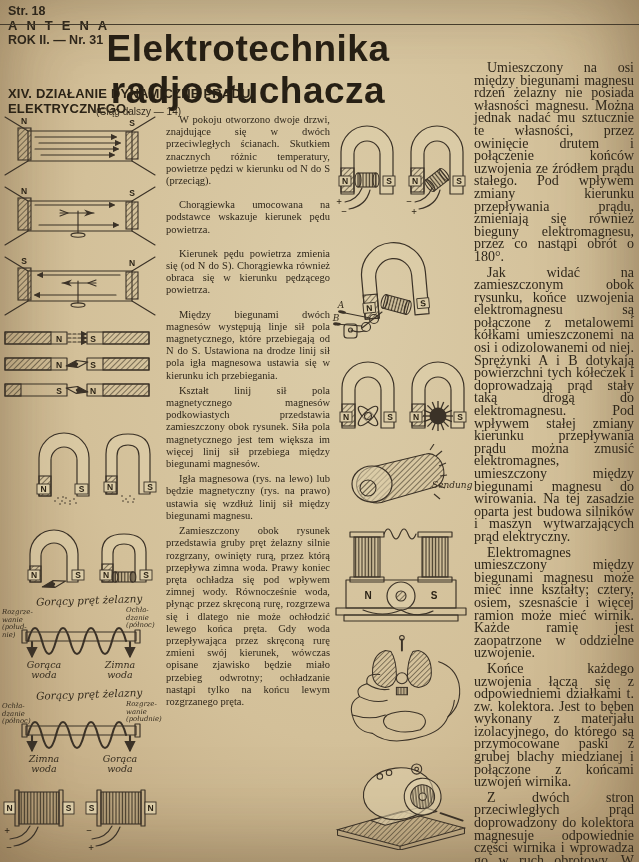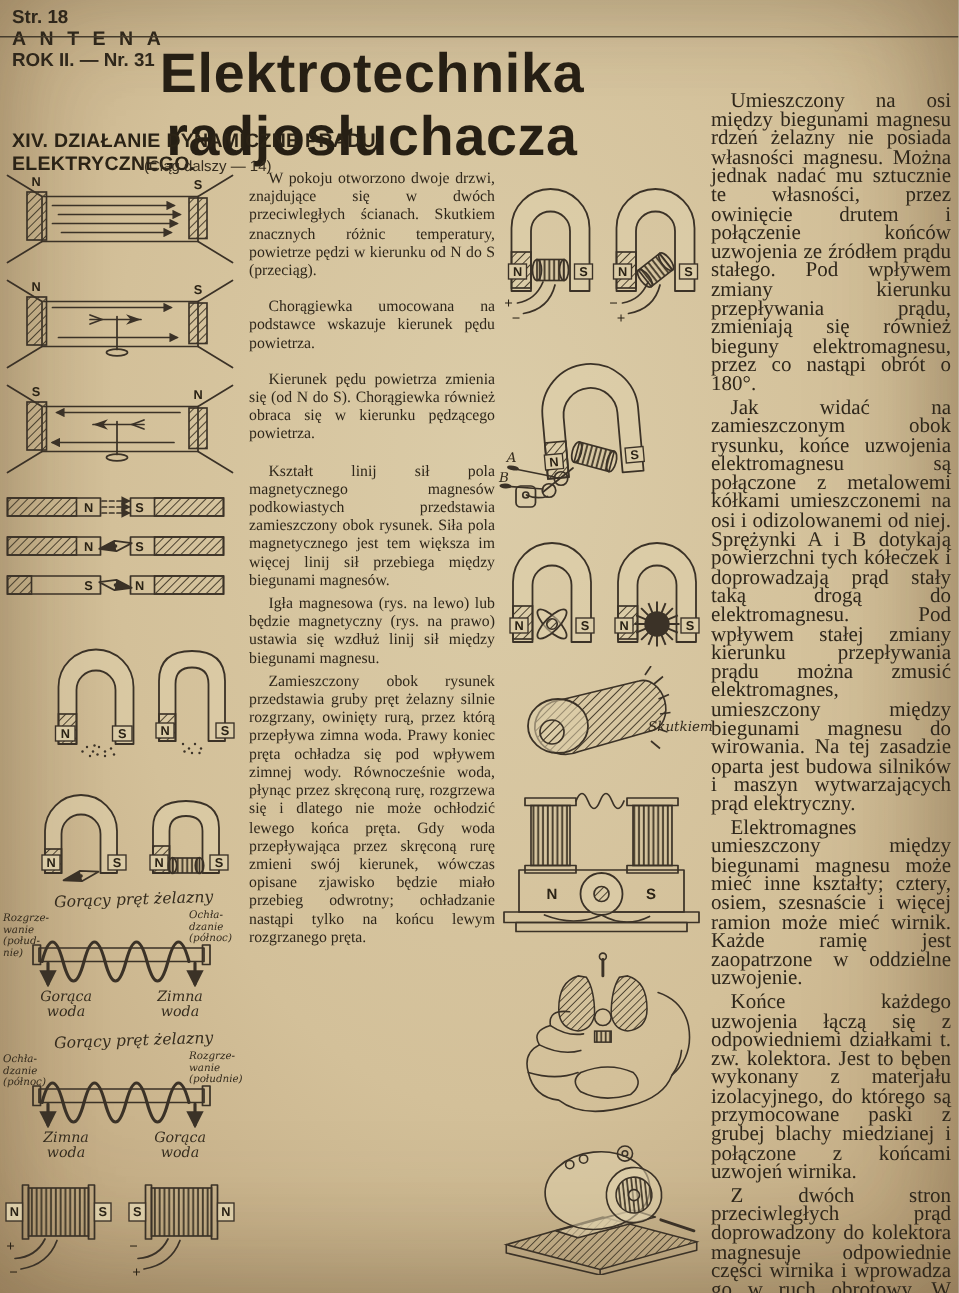--- a/index.html
+++ b/index.html
@@ -307,20 +307,21 @@
           <text class="pm" x="5" y="69">+</text>
         </g>
       </svg>
     </div>
   </div>
 
   <div id="mid" class="tcol">
     <p class="gap">W pokoju otworzono dwoje drzwi, znajdujące się w dwóch przeciwległych ścianach. Skutkiem znacznych różnic temperatury, powietrze pędzi w kierunku od N do S (przeciąg).</p>
     <p class="gap">Chorągiewka umocowana na podstawce wskazuje kierunek pędu powietrza.</p>
     <p class="gap">Kierunek pędu powietrza zmienia się (od N do S). Chorągiewka również obraca się w kierunku pędzącego powietrza.</p>
+    <p>Między biegunami dwóch magnesów występują linje sił pola magnetycznego, które przebiegają od N do S. Ustawiona na drodze linij sił pola igła magnesowa ustawia się w kierunku ich przebiegania.</p>
     <p>Kształt linij sił pola magnetycznego magnesów podkowiastych przedstawia zamieszczony obok rysunek. Siła pola magnetycznego jest tem większa im więcej linij sił przebiega między biegunami magnesów.</p>
     <p>Igła magnesowa (rys. na lewo) lub będzie magnetyczny (rys. na prawo) ustawia się wzdłuż linij sił między biegunami magnesu.</p>
     <p>Zamieszczony obok rysunek przedstawia gruby pręt żelazny silnie rozgrzany, owinięty rurą, przez którą przepływa zimna woda. Prawy koniec pręta ochładza się pod wpływem zimnej wody. Równocześnie woda, płynąc przez skręconą rurę, rozgrzewa się i dlatego nie może ochłodzić lewego końca pręta. Gdy woda przepływająca przez skręconą rurę zmieni swój kierunek, wówczas opisane zjawisko będzie miało przebieg odwrotny; ochładzanie nastąpi tylko na końcu lewym rozgrzanego pręta.</p>
   </div>
 
   <div id="cfig">
 
     <div class="fig" style="margin-bottom:6px">
       <svg width="138" height="110" viewBox="0 0 138 110">
         <g transform="translate(1,0)">
@@ -434,21 +435,21 @@
         <circle class="hx" cx="36" cy="44" r="8"></circle>
         <g stroke="#3b3227" stroke-width="1.1">
           <line x1="98" y1="6" x2="102" y2="0"></line>
           <line x1="104" y1="12" x2="110" y2="7"></line>
           <line x1="107" y1="22" x2="114" y2="19"></line>
           <line x1="108" y1="32" x2="115" y2="31"></line>
           <line x1="107" y1="42" x2="113" y2="44"></line>
           <line x1="102" y1="50" x2="108" y2="55"></line>
         </g>
       </svg>
-      <span class="hw kolab">Skutkiem</span>
+      <span class="hw kolab">Sendung</span>
     </div>
 
     <div class="fig" style="margin-bottom:6px">
       <svg width="138" height="104" viewBox="0 0 138 104">
         <rect class="ln" x="4" y="88" width="130" height="7"></rect>
         <rect class="ln" x="12" y="95" width="114" height="6"></rect>
         <rect class="ln" x="14" y="60" width="110" height="28"></rect>
         <rect class="ln" x="18" y="12" width="34" height="5"></rect>
         <rect class="ln" x="18" y="57" width="34" height="5"></rect>
         <rect class="vhf" x="22" y="17" width="26" height="40"></rect>

